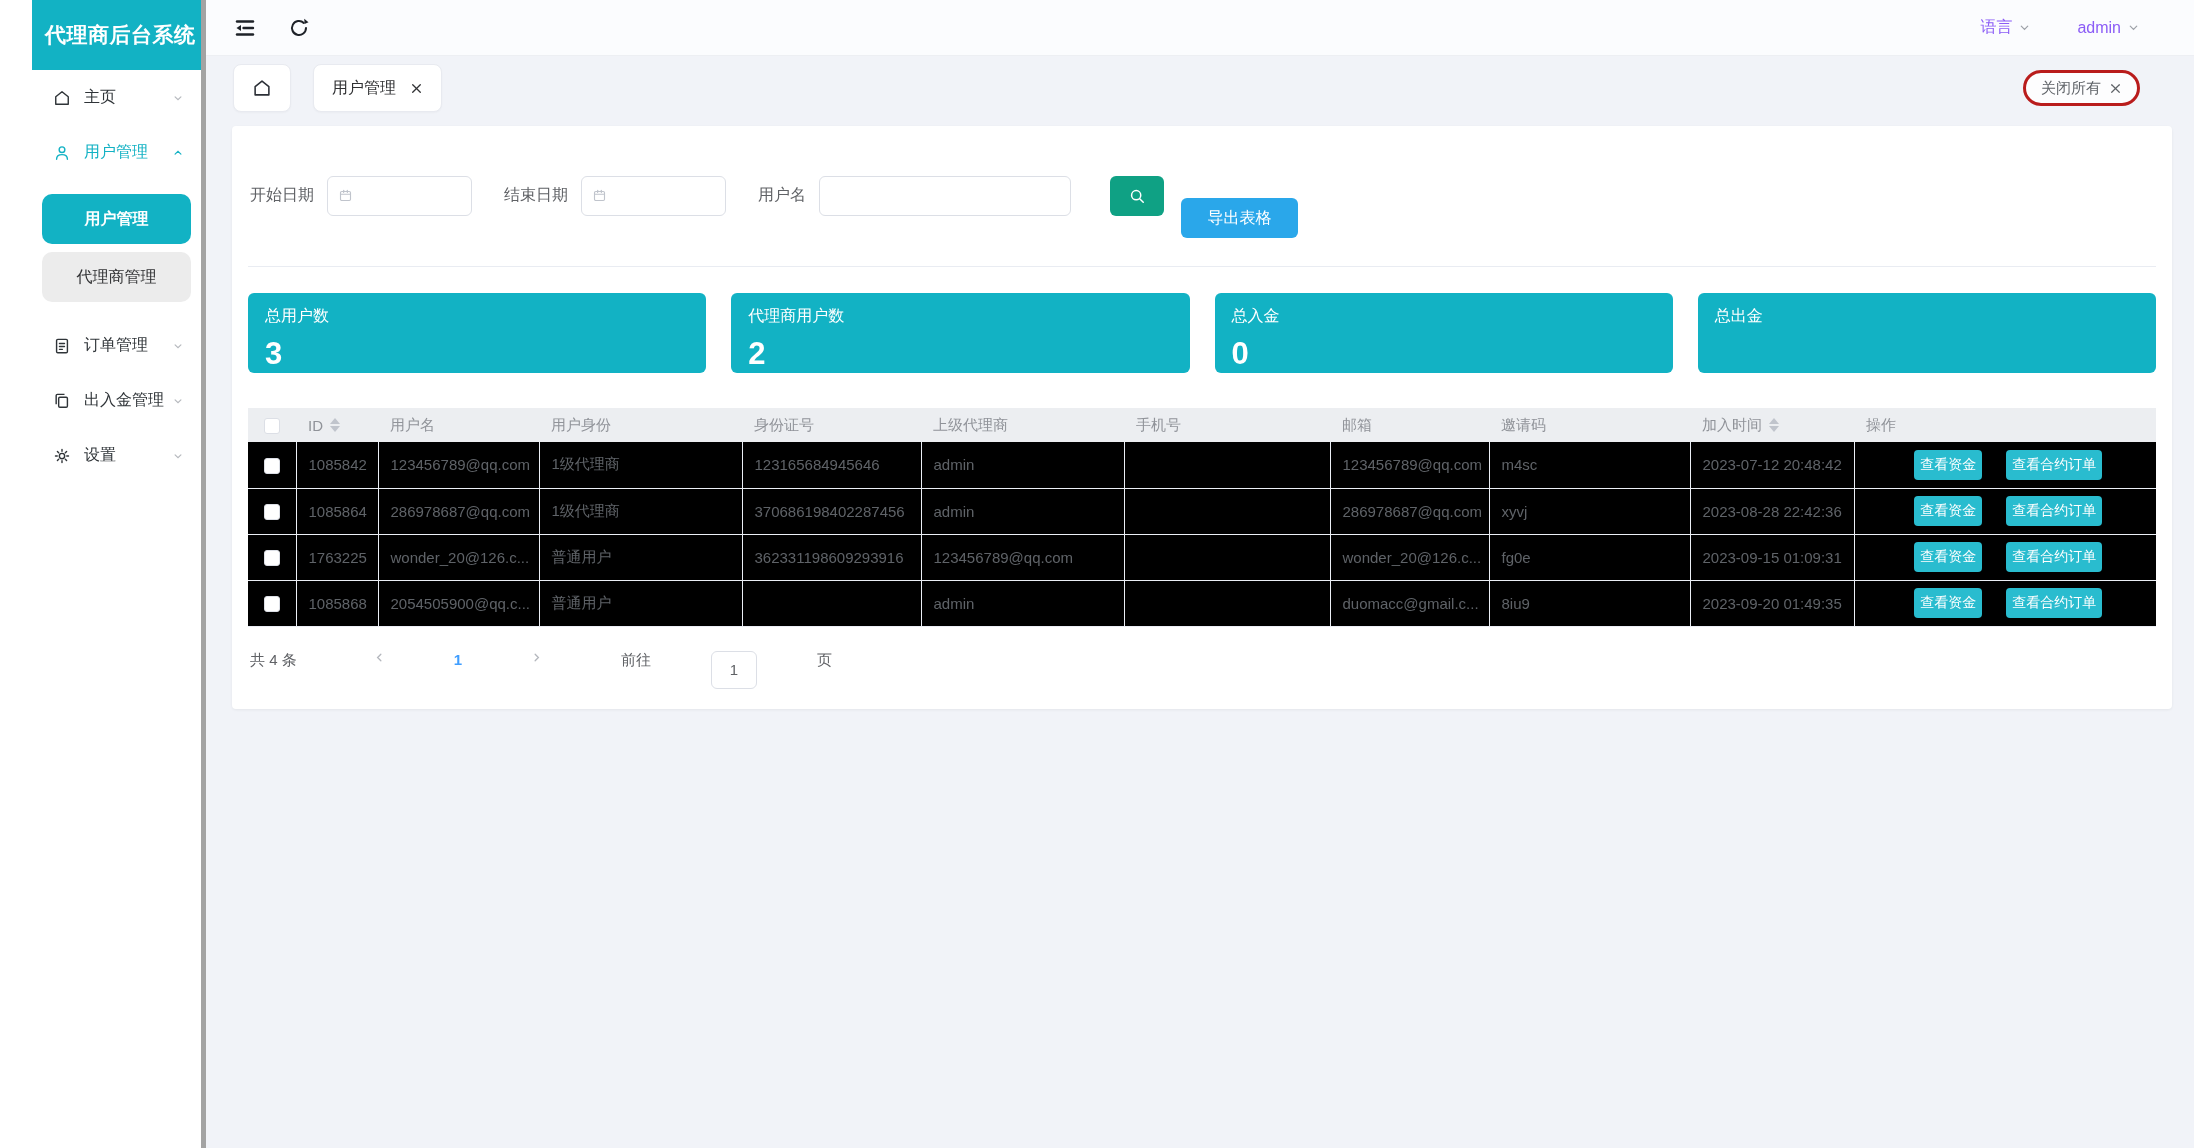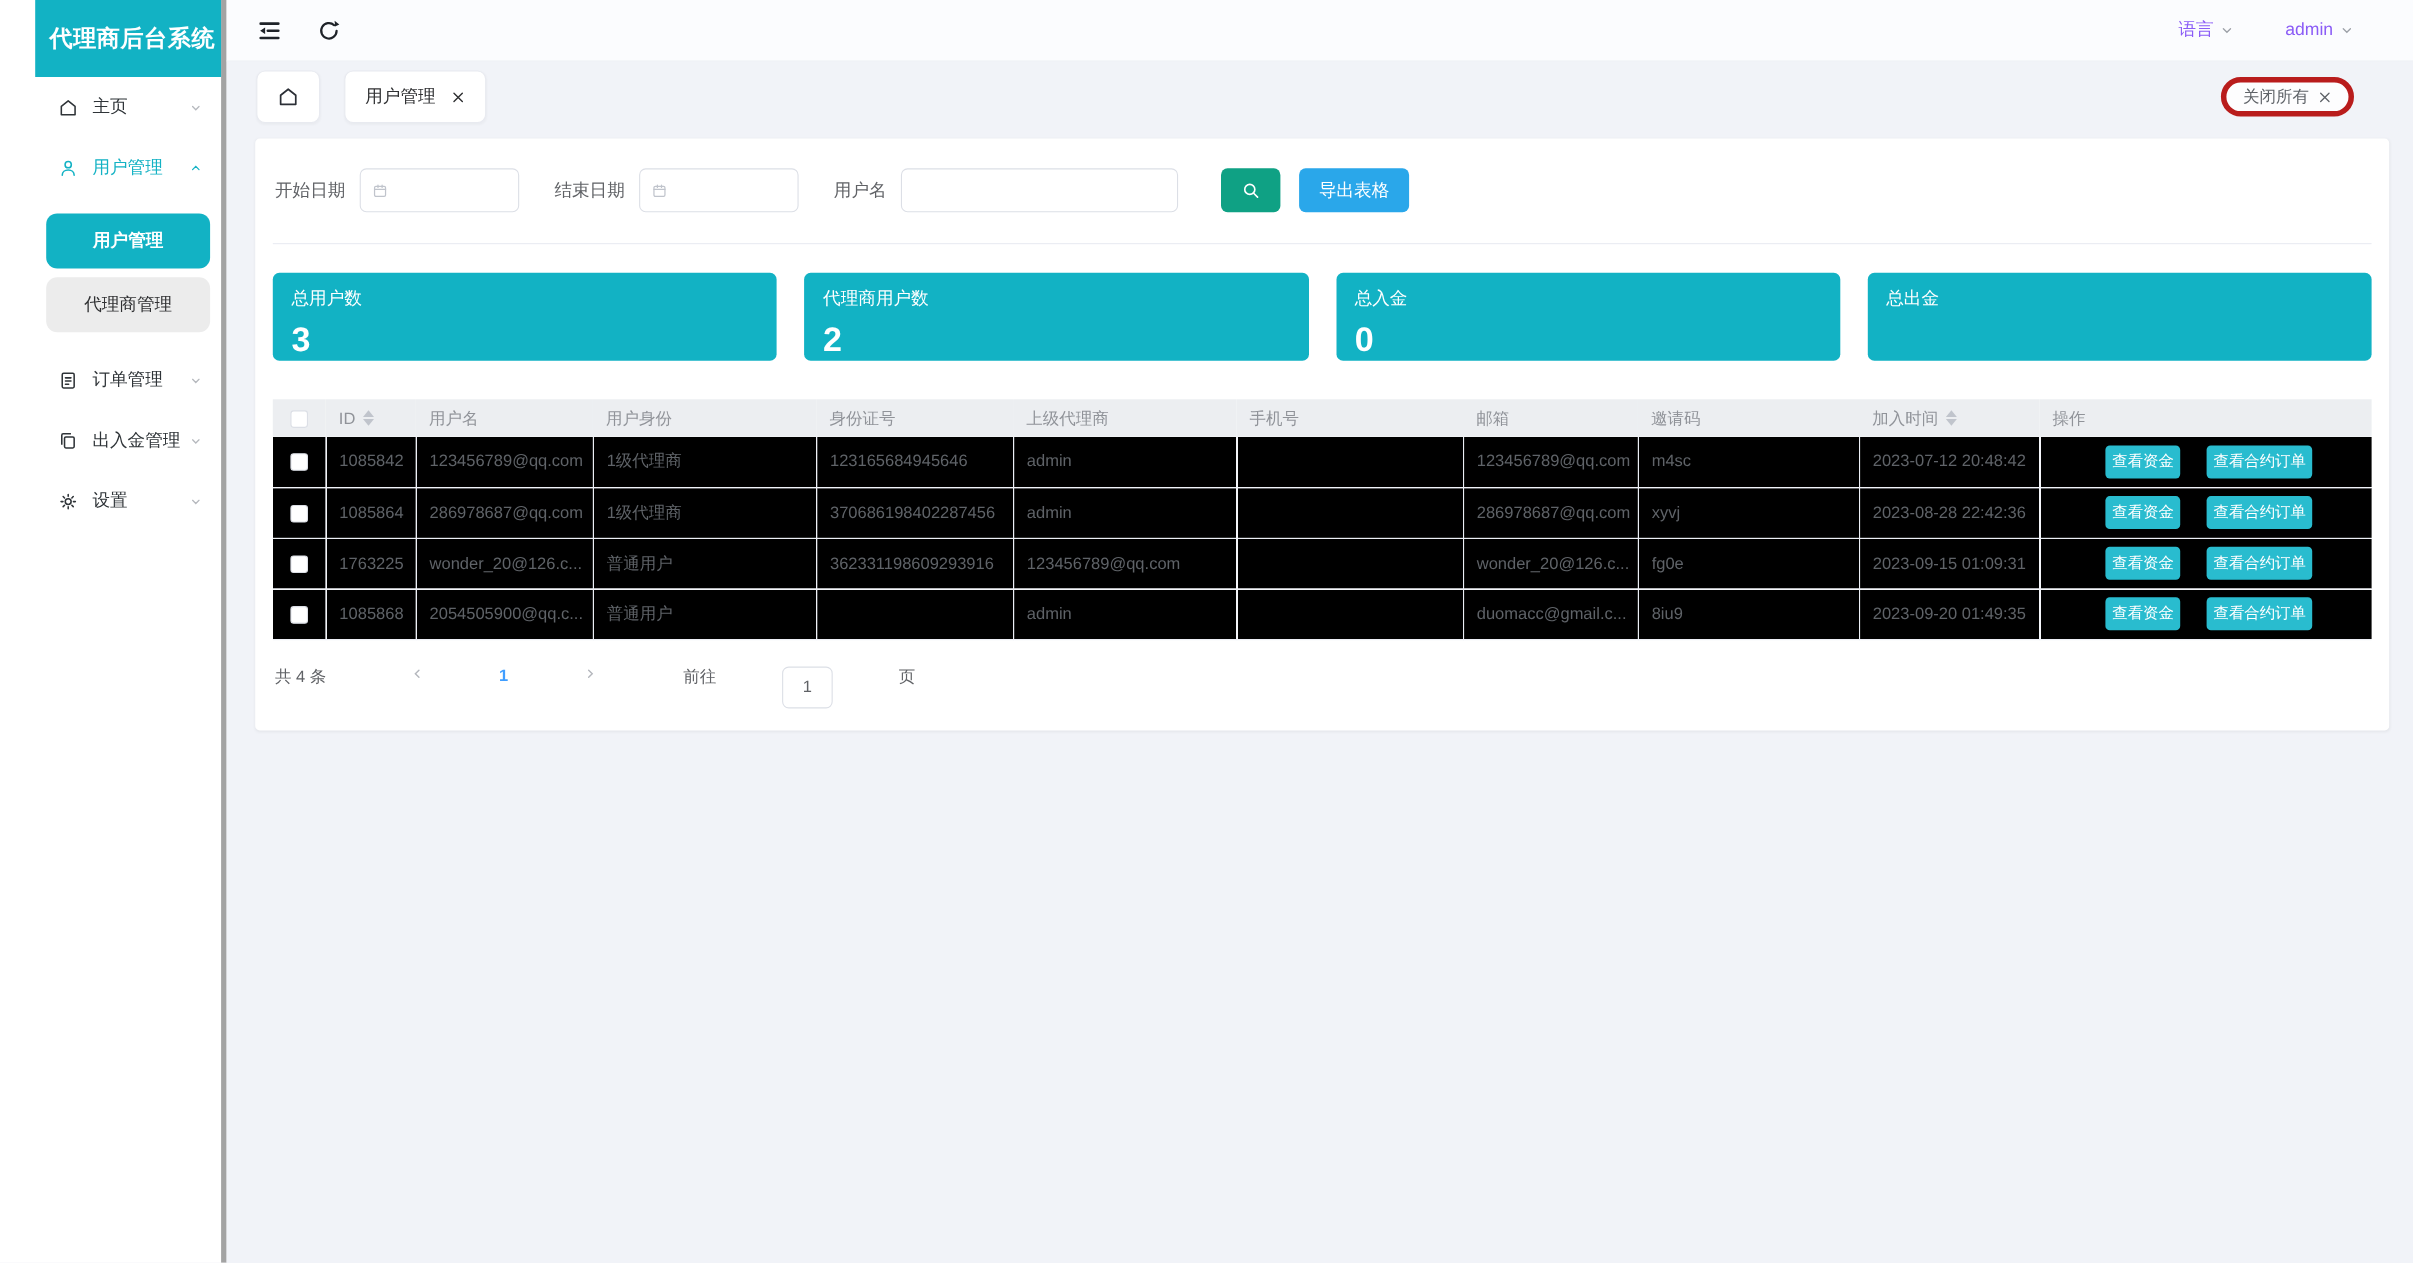--- a/index.html
+++ b/index.html
@@ -49,21 +49,21 @@
   
   .tabbar { height:56px; display:flex; align-items:center; padding:8px 58px 0 27px; }
   .tab {
     height:48px; background:#fff; border:1px solid #e8eaf0; border-radius:8px;
     display:flex; align-items:center; cursor:pointer; box-shadow:0 1px 2px rgba(0,0,0,0.03);
   }
   .tab-home { width:58px; justify-content:center; color:#2b2f36; }
   .tab-page { margin-left:22px; padding:0 18px; gap:14px; font-size:16px; color:#303133; }
   .tab-close { color:#303133; cursor:pointer; }
   .close-all {
-    margin-left:auto; height:36px; padding:0 15px; border:5px solid #b91c1c; border-radius:18px;
+    margin-left:auto; height:36px; padding:0 15px; border:3px solid #b91c1c; border-radius:18px;
     background:#fdfdfe; display:flex; align-items:center; gap:8px; font-size:15px; color:#5f6368; cursor:pointer;
   }
 
   
   .card {
     margin:14px 26px 0 26px; background:#fff; border-radius:4px;
     box-shadow:0 1px 3px rgba(0,0,0,0.06); padding:27px 16px 20px 16px;
   }
 
   
@@ -72,21 +72,21 @@
   .f-input {
     height:40px; border:1px solid #dcdfe6; border-radius:6px; background:#fff;
     display:flex; align-items:center; padding:0 10px; color:#606266;
   }
   .f-input input { border:none; outline:none; width:100%; font-size:15px; font-family:inherit; color:#606266; background:transparent; }
   .date-input { width:145px; margin-right:32px; gap:8px; }
   .date-input .cal { color:#c0c4cc; }
   .name-input { width:252px; margin-right:39px; }
   .btn { border:none; border-radius:6px; cursor:pointer; display:flex; align-items:center; justify-content:center; font-family:inherit; }
   .btn-search { width:54px; height:40px; background:#0fa184; margin-right:17px; }
-  .btn-export { width:100px; height:40px; background:#2aa7ea; color:#fff; font-size:16px; }
+  .btn-export { width:117px; height:40px; background:#2aa7ea; color:#fff; font-size:16px;margin-top:45px; }
 
   .divider { height:1px; background:#e9ecf2; margin-top:28px; }
 
   
   .stats { display:flex; gap:25px; margin-top:26px; }
   .stat { flex:1; height:80px; background:#12b2c4; border-radius:6px; color:#fff; padding:13px 17px; }
   .stat-label { font-size:16px; }
   .stat-value { font-size:31px; font-weight:bold; margin-top:9px; letter-spacing:0.5px; }
 
   

